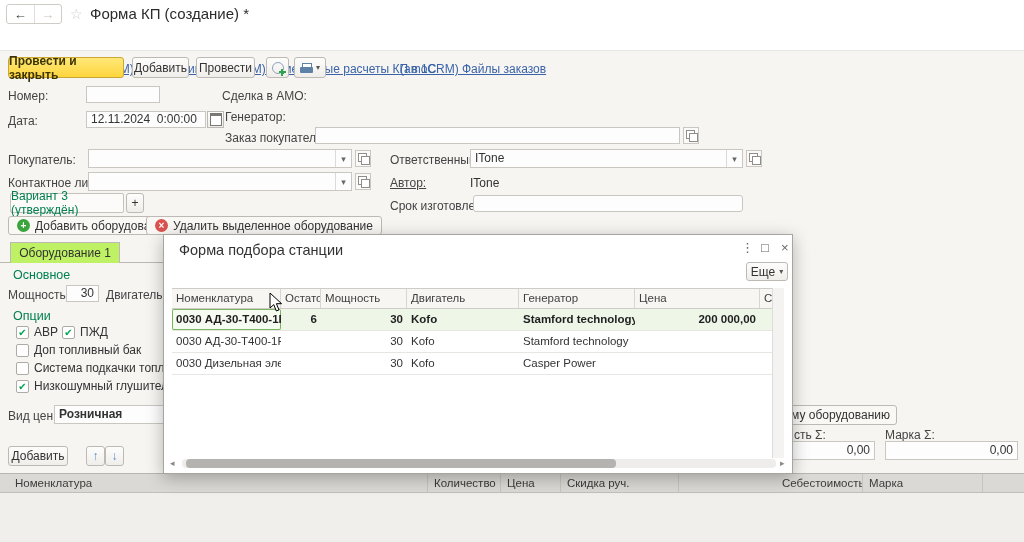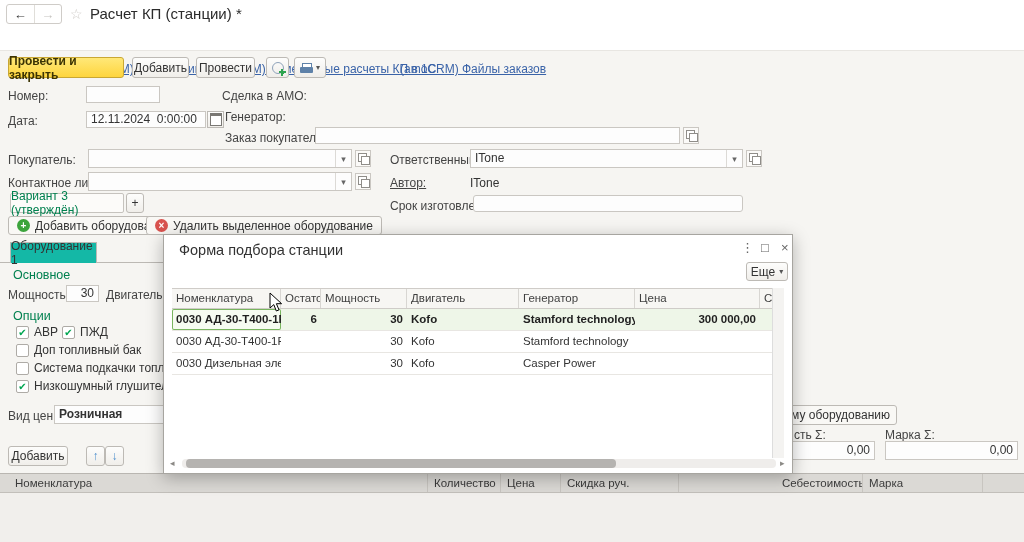--- a/index.html
+++ b/index.html
@@ -55,21 +55,21 @@
   .section{position:absolute;color:#00804f;font-size:12.5px;}
   .greentab{position:absolute;left:10px;top:193px;width:114px;height:20px;border:1px solid #c6c3be;border-radius:2px;
             background:#fcfbf9;color:#00804f;display:flex;align-items:center;justify-content:center;cursor:pointer;box-sizing:border-box;}
 
   .cb{position:absolute;display:flex;align-items:center;gap:5px;cursor:pointer;}
   .cbbox{width:13px;height:13px;background:#fff;border:1px solid #aeaba6;border-radius:2px;font-size:10px;
          line-height:12px;text-align:center;color:#00a651;font-weight:bold;box-sizing:border-box;}
   .cbbox .chk{visibility:hidden;}
   .cbbox.checked .chk{visibility:visible;}
 
-  .paneltab{position:absolute;left:10px;top:242px;width:87px;height:21px;background:#14b8a6;
+  .paneltab{position:absolute;left:10px;top:242px;width:110px;height:21px;background:#bef264;
             border:1px solid #bcb9b4;border-bottom:none;display:flex;align-items:center;justify-content:center;
             box-sizing:border-box;z-index:2;cursor:pointer;}
   .paneltabline{position:absolute;left:0;top:262px;width:163px;height:1px;background:#bcb9b4;z-index:1;}
 
   
   .modal{position:absolute;left:163px;top:234px;width:630px;height:240px;background:#fff;
          border:1px solid #a7a5a0;box-shadow:0 4px 16px rgba(0,0,0,.28);z-index:10;box-sizing:border-box;}
   .mtitle{position:absolute;left:15px;top:7px;font-size:14.5px;color:#333;white-space:nowrap;}
   .wicon{position:absolute;top:5px;font-size:13px;color:#666;cursor:pointer;}
   .mhead{position:absolute;left:8px;top:53px;width:608px;height:21px;display:flex;background:#f7f6f3;
@@ -101,21 +101,21 @@
 <body>
 
 <div id="app">
 
   <div class="topbar">
     <div class="navgrp">
       <span class="navbtn">←</span>
       <span class="navbtn fwd">→</span>
     </div>
     <span class="star">☆</span>
-    <span class="wtitle">Расчет КП (станции) *</span>
+    <span class="wtitle">Форма КП (создание) *</span>
   </div>
 
   <div class="tabbar">
     <span class="tab-active">Основное</span>
     <span class="tablink" style="left:75px;">(amoCRM) Идентификаторы</span>
     <span class="tablink" style="left:207px;">(amoCRM) Измененные расчеты КП в 1С</span>
     <span class="tablink" style="left:400px;">(amoCRM) Файлы заказов</span>
   </div>
 
   <div class="ybtn">Провести и закрыть</div>
@@ -274,21 +274,21 @@
       <div class="mcell c6">Цена</div>
       <div class="mcell c7">Себ</div>
     </div>
 
     <div class="mrow selected" style="top:74px;">
       <div class="mcell c1 active-cell">0030 АД-30-Т400-1Р...</div>
       <div class="mcell c2 num">6</div>
       <div class="mcell c3 num">30</div>
       <div class="mcell c4">Kofo</div>
       <div class="mcell c5">Stamford technology</div>
-      <div class="mcell c6 num">300 000,00</div>
+      <div class="mcell c6 num">200 000,00</div>
       <div class="mcell c7"></div>
     </div>
     <div class="mrow" style="top:96px;">
       <div class="mcell c1">0030 АД-30-Т400-1Р...</div>
       <div class="mcell c2 num"></div>
       <div class="mcell c3 num">30</div>
       <div class="mcell c4">Kofo</div>
       <div class="mcell c5">Stamford technology</div>
       <div class="mcell c6 num"></div>
       <div class="mcell c7"></div>

